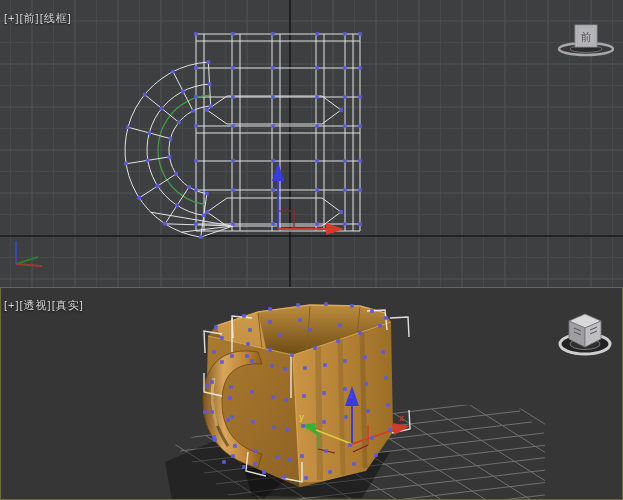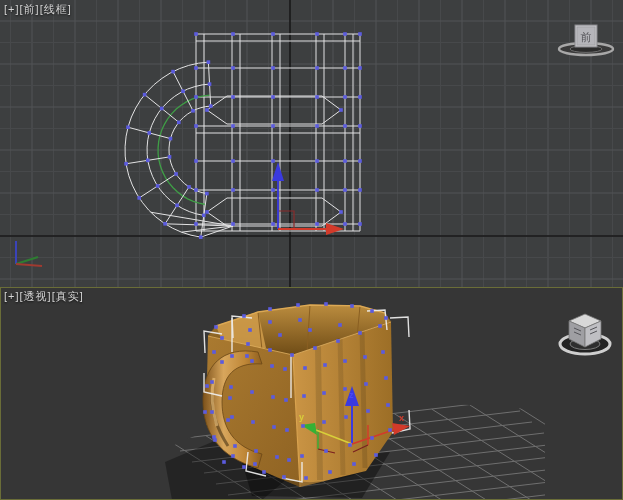--- a/index.html
+++ b/index.html
@@ -1,21 +1,21 @@
 <!DOCTYPE html>
 <html><head>
 <meta charset="utf-8">
 <style>
   html,body{margin:0;padding:0;background:#2a2a2a;width:623px;height:500px;overflow:hidden}
   .stage{position:relative;width:623px;height:500px;font-family:"Liberation Sans",sans-serif}
   .vp{position:absolute;left:0;width:623px;overflow:hidden}
   .vp-top{top:0;height:287px;background:#3d3f40}
   .vp-bottom{top:287px;height:213px;background:#363636}
   .vp svg{position:absolute;top:0;left:0;display:block}
-  .vp-label{position:absolute;top:2px;left:4px;color:#d6d6d6;font-size:11px;letter-spacing:1px;
+  .vp-label{position:absolute;top:11px;left:4px;color:#d6d6d6;font-size:11px;letter-spacing:1px;
             user-select:none;cursor:default;text-shadow:0 1px 2px rgba(0,0,0,.7);z-index:5}
   .active-border{position:absolute;inset:0;border:1px solid #6a6d38;pointer-events:none;z-index:6}
   text{font-family:"Liberation Sans",sans-serif}
 </style>
 </head>
 <body>
 
 <div class="stage">
 
   <div class="vp vp-top">

